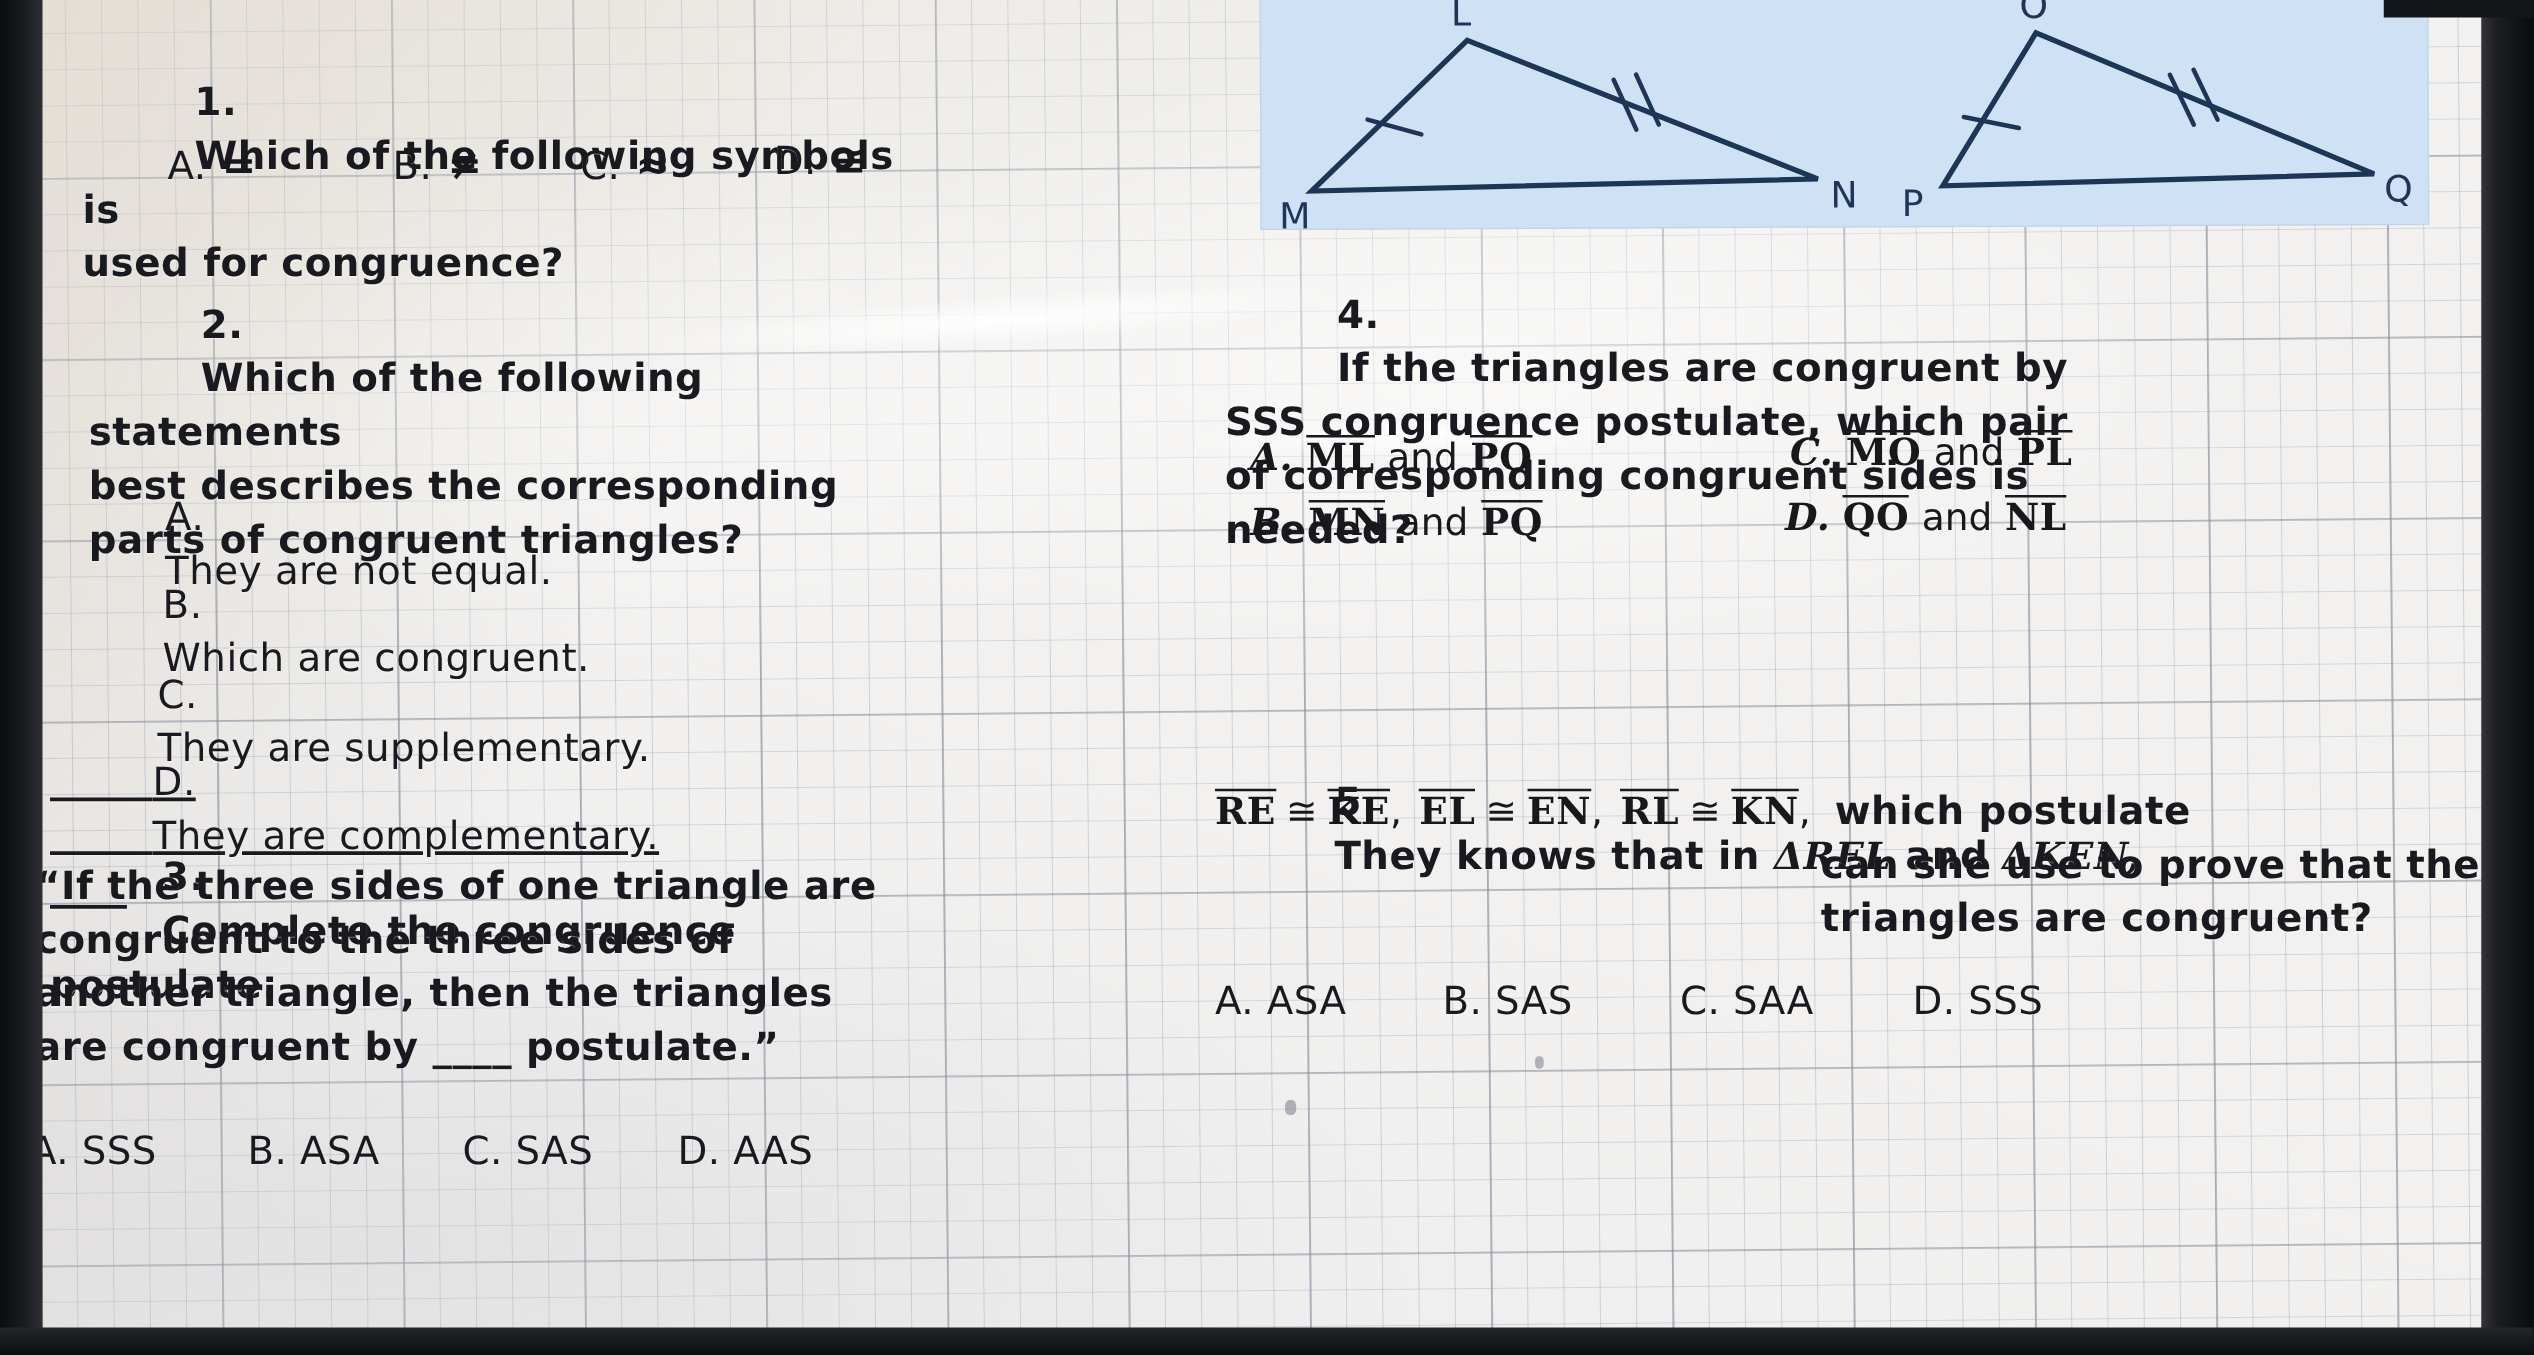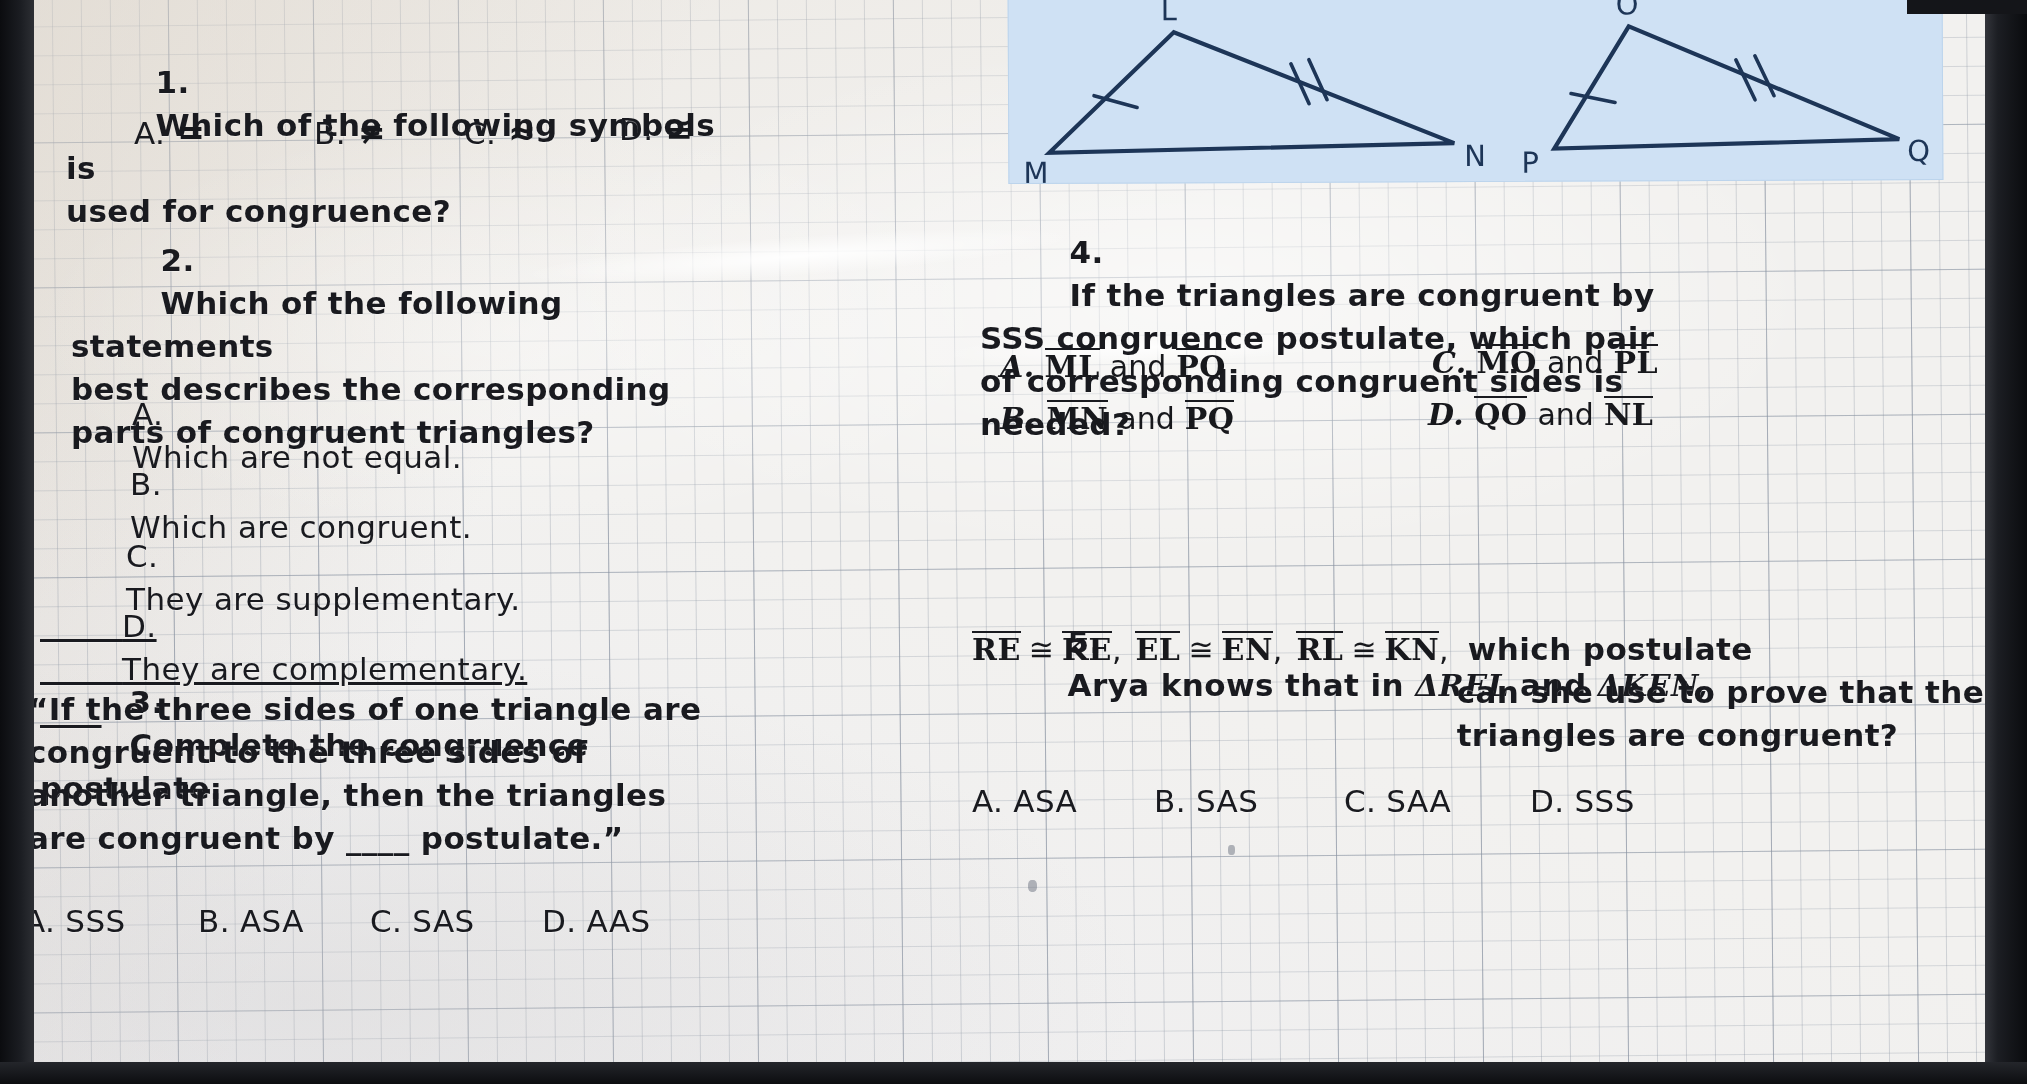--- a/index.html
+++ b/index.html
@@ -265,21 +265,21 @@
 
       <div class="abs q" style="left:15px; top:196px; width:700px;">
         <span>2.</span>
         <span>Which of the following statements
 best describes the corresponding
 parts of congruent triangles?</span>
       </div>
 
       <div class="abs opt" style="left:-6px; top:350px;">
         <span>A.</span>
-        <span>Which are not equal.</span>
+        <span>They are not equal.</span>
       </div>
       <div class="abs opt" style="left:-8px; top:420px;">
         <span>B.</span>
         <span>Which are congruent.</span>
       </div>
       <div class="abs opt" style="left:-12px; top:492px;">
         <span>C.</span>
         <span>They are supplementary.</span>
       </div>
       <div class="abs opt" style="left:-16px; top:562px;text-decoration:underline;">
@@ -354,21 +354,21 @@
         <div class="optrow" style="position:absolute; left:428px; top:48px;">
           <span class="mathit">D.</span>
           <span class="seg" style="margin-left:10px;">QO</span>
           <span class="conj" style="margin:0 10px;">and</span>
           <span class="seg">NL</span>
         </div>
       </div>
 
       <div class="abs q" style="left:-12px; top:578px; width:960px;">
         <span>5.</span>
-        <span>Arya knows that in </span><span class="mathit">ΔREL</span><span> and </span><span class="mathit">ΔKEN,</span>
+        <span>They knows that in </span><span class="mathit">ΔREL</span><span> and </span><span class="mathit">ΔKEN,</span>
       </div>
 
       <div class="abs" style="left:-18px; top:628px; width:980px; display:flex; align-items:baseline;">
         <span class="seg">RE</span>
         <span class="conj" style="margin:0 8px;">≅</span>
         <span class="seg">KE</span>
         <span class="conj" style="margin-right:14px;">,</span>
 
         <span class="seg">EL</span>
         <span class="conj" style="margin:0 8px;">≅</span>

